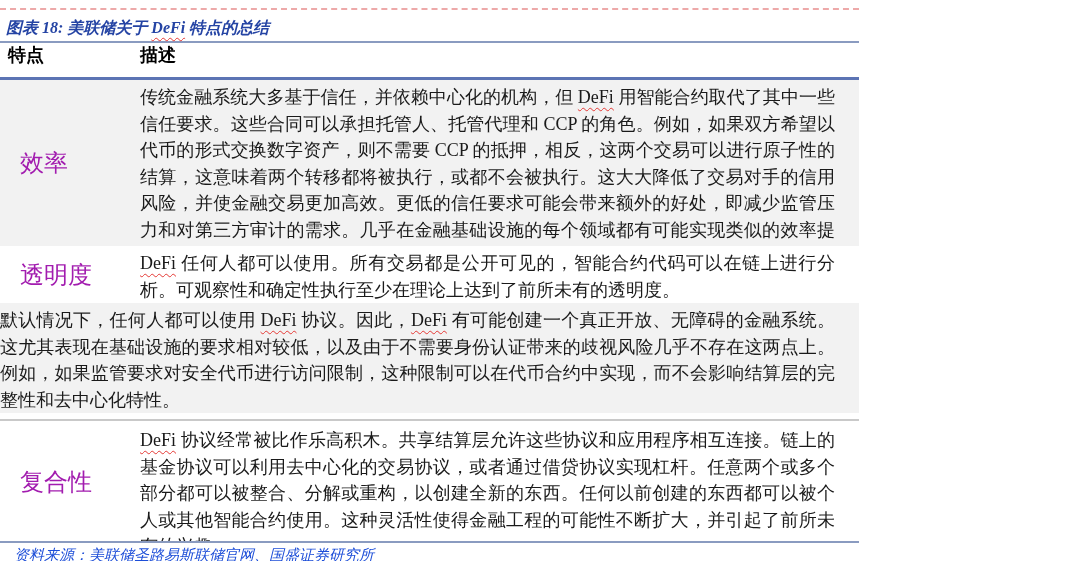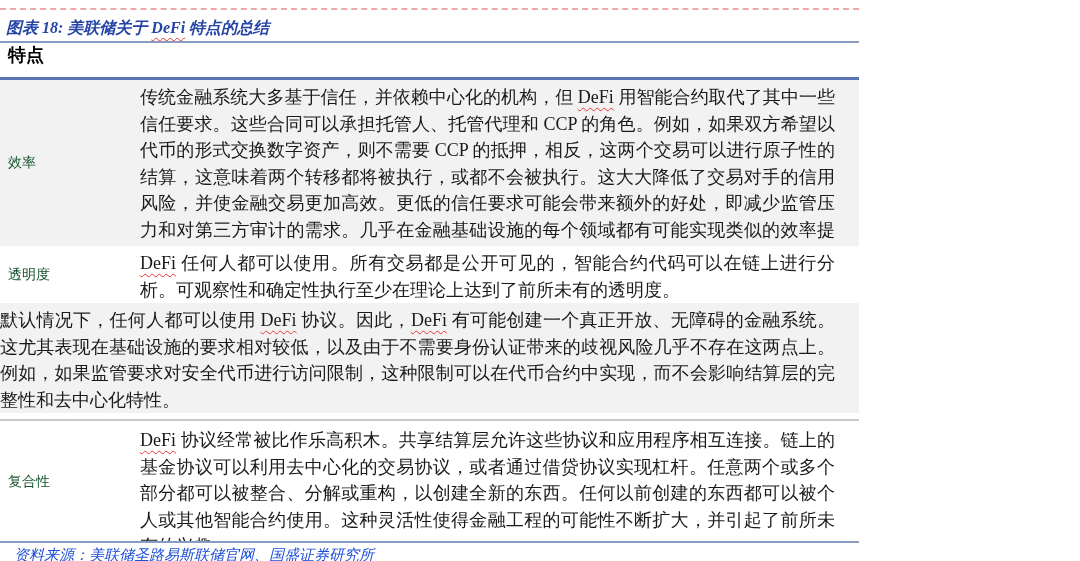--- a/index.html
+++ b/index.html
@@ -21,23 +21,23 @@
     white-space:nowrap;
   }
   .rule-thin{height:2px;background:#8A9BC0;}
   .rule-header{height:3px;background:#5C74B4;}
   .thead{display:flex;height:34px;font-weight:bold;font-size:18px;color:#000;}
   .th-feature{width:140px;padding-left:8px;box-sizing:border-box;}
   .th-desc{flex:1;}
   .trow{display:flex;overflow:hidden;}
   .trow.shade{background:#F2F2F2;}
   .cell-f{
-    width:140px;padding-left:8px;box-sizing:border-box;
+    width:140px;padding-left:20px;box-sizing:border-box;
     display:flex;align-items:center;
-    font-size:14px;color:#14532d;
+    font-size:24px;color:#a21caf;
   }
   .cell-d{
     flex:1;padding:4px 24px 0 0;
     font-size:18px;line-height:26.5px;
     text-align:justify;text-justify:inter-ideograph;
     color:#1a1a1a;overflow:hidden;
   }
   .r0{height:166px;}
   .r1{height:57px;}
   .r2{height:110px;}
@@ -67,20 +67,21 @@
 <div class="page">
 
   <div class="dash-rule"></div>
 
   <div class="fig-title"><span>图表 18:  美联储关于 </span><span class="wavy">DeFi</span><span> 特点的总结</span></div>
 
   <div class="rule-thin"></div>
 
   <div class="thead">
     <div class="th-feature">特点</div>
+    <div class="th-desc">描述</div>
   </div>
 
   <div class="rule-header"></div>
 
   <div class="trow shade r0">
     <div class="cell-f">效率</div>
     <div class="cell-d"><span>传统金融系统大多基于信任，并依赖中心化的机构，但 </span><span class="wavy">DeFi</span><span> 用智能合约取代了其中一些信任要求。这些合同可以承担托管人、托管代理和 CCP 的角色。例如，如果双方希望以代币的形式交换数字资产，则不需要 CCP 的抵押，相反，这两个交易可以进行原子性的结算，这意味着两个转移都将被执行，或都不会被执行。这大大降低了交易对手的信用风险，并使金融交易更加高效。更低的信任要求可能会带来额外的好处，即减少监管压力和对第三方审计的需求。几乎在金融基础设施的每个领域都有可能实现类似的效率提升。</span></div>
   </div>
 
   <div class="trow r1">

